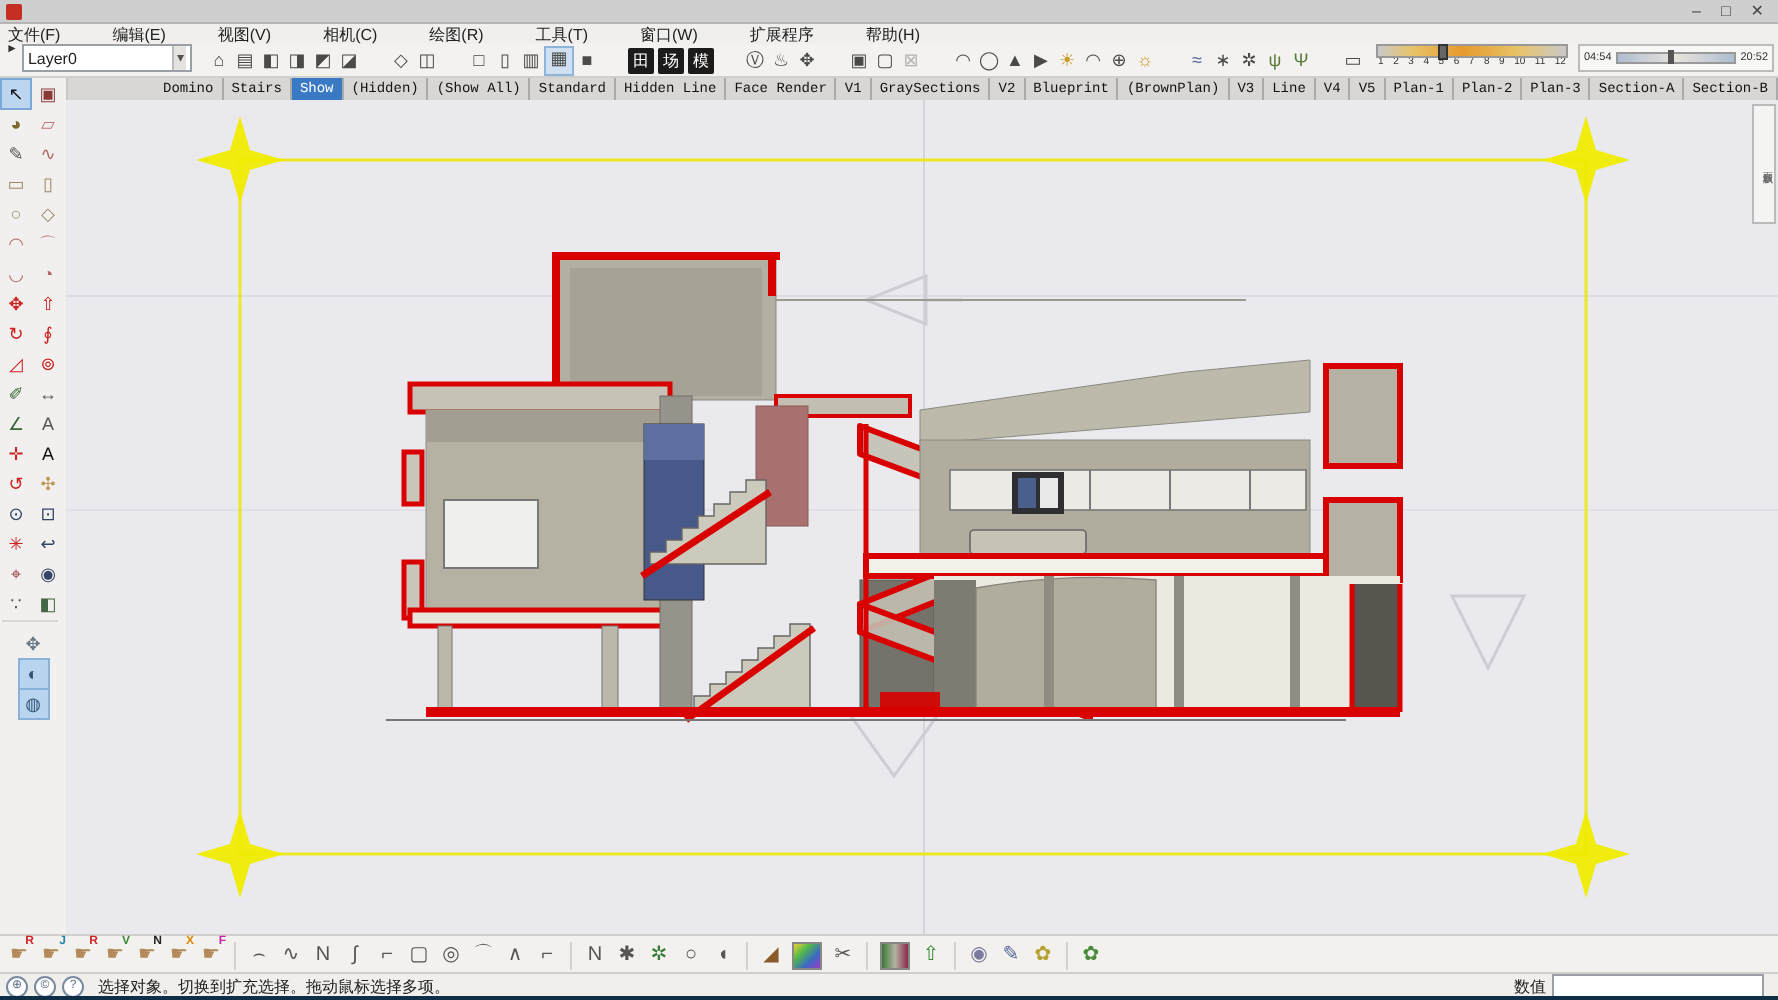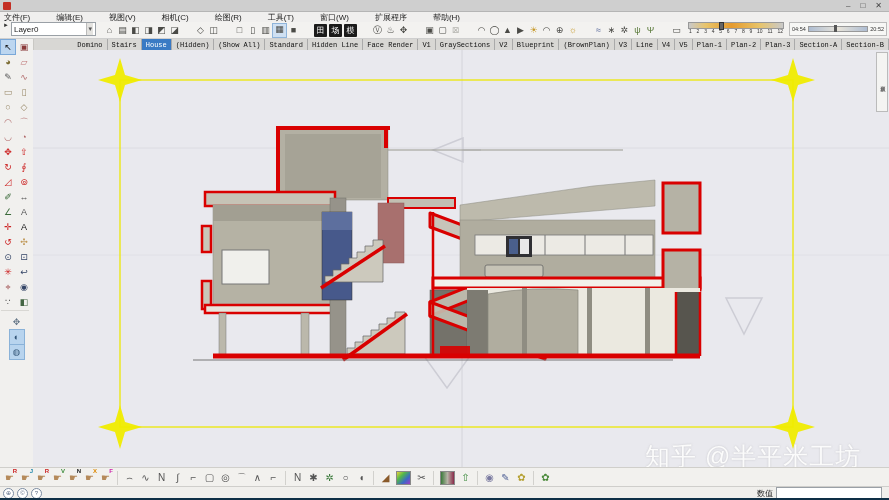--- a/index.html
+++ b/index.html
@@ -182,21 +182,21 @@
         <div class="thumb"></div>
       </div>
     <span>20:52</span>
   </div>
 </div>
 
 <div class="scenetabs">
 
 <span class="tab">Domino</span>
     <span class="tab">Stairs</span>
-    <span class="tab active">House</span>
+    <span class="tab active">Show</span>
     <span class="tab">(Hidden)</span>
     <span class="tab">(Show All)</span>
     <span class="tab">Standard</span>
     <span class="tab">Hidden Line</span>
     <span class="tab">Face Render</span>
     <span class="tab">V1</span>
     <span class="tab">GraySections</span>
     <span class="tab">V2</span>
     <span class="tab">Blueprint</span>
     <span class="tab">(BrownPlan)</span>
@@ -349,21 +349,20 @@
       <line x1="643" y1="242" x2="643" y2="306" stroke="#d90000" stroke-width="2.5"></line>
       <line x1="667" y1="242" x2="667" y2="306" stroke="#d90000" stroke-width="2.5"></line>
 
       <rect x="407" y="296" width="30" height="10" fill="#d90000" opacity="0.9"></rect>
 
       <line x1="180" y1="306" x2="667" y2="306" stroke="#d90000" stroke-width="5"></line>
       <line x1="160" y1="310" x2="640" y2="310" stroke="#777" stroke-width="1"></line>
     </g>
   </svg>
   <div class="paneltab">默认面板</div>
-  <div class="watermark">知乎 @半平米工坊</div>
 </div>
 
 <div class="bottomtb">
 
 <span class="bicon" style="color: rgb(181, 138, 90);"><span>☛</span><b class="blet" style="color: rgb(204, 34, 34);">R</b></span>
     <span class="bicon" style="color: rgb(181, 138, 90);"><span>☛</span><b class="blet" style="color: rgb(34, 136, 170);">J</b></span>
     <span class="bicon" style="color: rgb(181, 138, 90);"><span>☛</span><b class="blet" style="color: rgb(204, 34, 34);">R</b></span>
     <span class="bicon" style="color: rgb(181, 138, 90);"><span>☛</span><b class="blet" style="color: rgb(58, 138, 58);">V</b></span>
     <span class="bicon" style="color: rgb(181, 138, 90);"><span>☛</span><b class="blet" style="color: rgb(34, 34, 34);">N</b></span>
     <span class="bicon" style="color: rgb(181, 138, 90);"><span>☛</span><b class="blet" style="color: rgb(221, 136, 0);">X</b></span>
@@ -400,18 +399,19 @@
     <span class="bicon" style="color: rgb(74, 138, 58);"><span>✿</span><b class="blet"></b></span>
   </div>
 
 <div class="statusbar">
   <span style="display:flex;">
 
   <span class="sicon">⊕</span>
       <span class="sicon">©</span>
       <span class="sicon">?</span>
     </span>
+  <span class="smsg">选择对象。切换到扩充选择。拖动鼠标选择多项。</span>
   <span class="measure">
     <span class="mlabel">数值</span>
     <input value="" style="">
   </span>
 </div>
 <div class="bottomedge"></div>
 
 </body></html>

